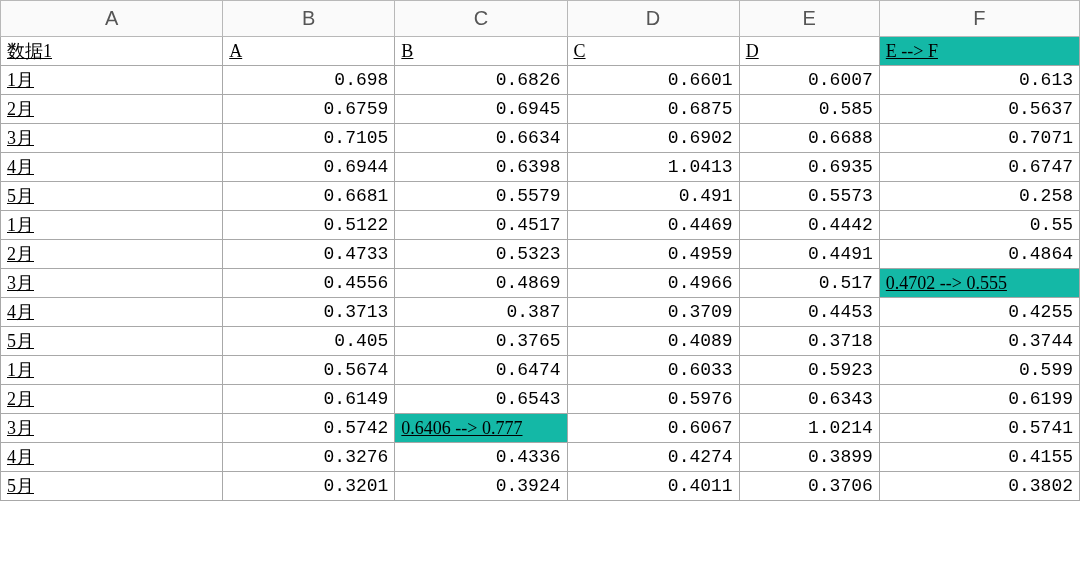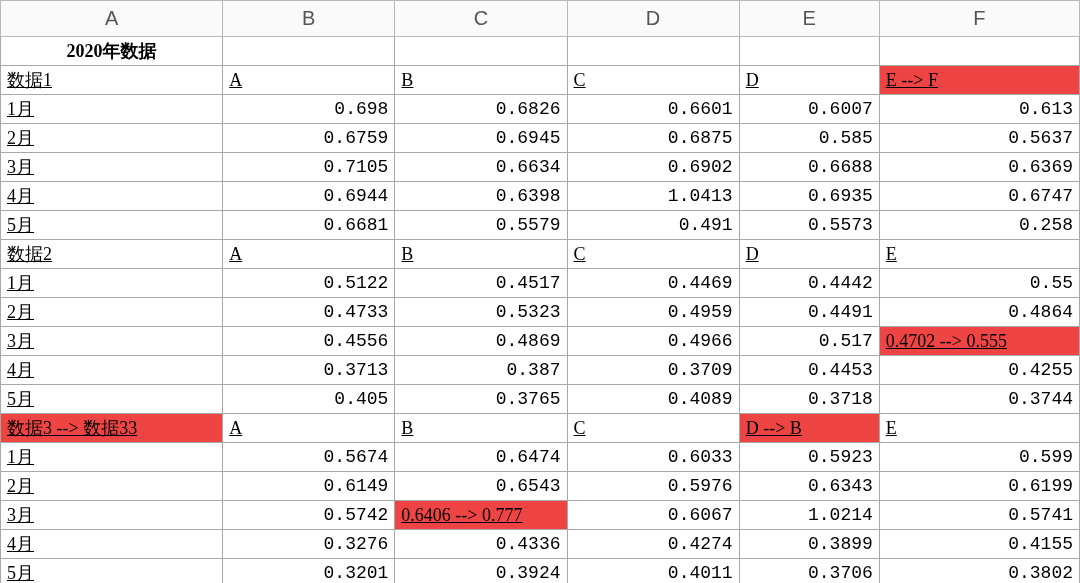--- a/index.html
+++ b/index.html
@@ -30,21 +30,21 @@
       border: 1px solid #a8a8a8;
       padding: 2px 6px;
       height: 26px;
       vertical-align: middle;
       white-space: nowrap;
       overflow: hidden;
     }
     .bold { font-weight: bold; text-align: center; }
     .left { text-align: left; text-decoration: underline; }
     .right { text-align: right; font-family: "SimSun", "Courier New", monospace; }
-    .hl { background: #ef4444; }
+    .hl { background: #14b8a6; }
     col.colA { width: 222px; }
     col.colB { width: 172px; }
     col.colC { width: 172px; }
     col.colD { width: 172px; }
     col.colE { width: 140px; }
     col.colF { width: 200px; }
   </style>
 </head>
 <body>
 
@@ -62,28 +62,20 @@
       <th>A</th>
       <th>B</th>
       <th>C</th>
       <th>D</th>
       <th>E</th>
       <th>F</th>
     </tr>
   </thead>
   <tbody>
       <tr>
-        <td class="bold">2020年数据</td>
-        <td class="left"></td>
-        <td class="left"></td>
-        <td class="left"></td>
-        <td class="left"></td>
-        <td class="left"></td>
-      </tr>
-      <tr>
         <td class="left">数据1</td>
         <td class="left">A</td>
         <td class="left">B</td>
         <td class="left">C</td>
         <td class="left">D</td>
         <td class="left hl">E --&gt; F</td>
       </tr>
       <tr>
         <td class="left">1月</td>
         <td class="right">0.698</td>
@@ -99,47 +91,39 @@
         <td class="right">0.6875</td>
         <td class="right">0.585</td>
         <td class="right">0.5637</td>
       </tr>
       <tr>
         <td class="left">3月</td>
         <td class="right">0.7105</td>
         <td class="right">0.6634</td>
         <td class="right">0.6902</td>
         <td class="right">0.6688</td>
-        <td class="right">0.6369</td>
+        <td class="right">0.7071</td>
       </tr>
       <tr>
         <td class="left">4月</td>
         <td class="right">0.6944</td>
         <td class="right">0.6398</td>
         <td class="right">1.0413</td>
         <td class="right">0.6935</td>
         <td class="right">0.6747</td>
       </tr>
       <tr>
         <td class="left">5月</td>
         <td class="right">0.6681</td>
         <td class="right">0.5579</td>
         <td class="right">0.491</td>
         <td class="right">0.5573</td>
         <td class="right">0.258</td>
       </tr>
       <tr>
-        <td class="left">数据2</td>
-        <td class="left">A</td>
-        <td class="left">B</td>
-        <td class="left">C</td>
-        <td class="left">D</td>
-        <td class="left">E</td>
-      </tr>
-      <tr>
         <td class="left">1月</td>
         <td class="right">0.5122</td>
         <td class="right">0.4517</td>
         <td class="right">0.4469</td>
         <td class="right">0.4442</td>
         <td class="right">0.55</td>
       </tr>
       <tr>
         <td class="left">2月</td>
         <td class="right">0.4733</td>
@@ -166,28 +150,20 @@
       </tr>
       <tr>
         <td class="left">5月</td>
         <td class="right">0.405</td>
         <td class="right">0.3765</td>
         <td class="right">0.4089</td>
         <td class="right">0.3718</td>
         <td class="right">0.3744</td>
       </tr>
       <tr>
-        <td class="left hl">数据3 --&gt; 数据33</td>
-        <td class="left">A</td>
-        <td class="left">B</td>
-        <td class="left">C</td>
-        <td class="left hl">D --&gt; B</td>
-        <td class="left">E</td>
-      </tr>
-      <tr>
         <td class="left">1月</td>
         <td class="right">0.5674</td>
         <td class="right">0.6474</td>
         <td class="right">0.6033</td>
         <td class="right">0.5923</td>
         <td class="right">0.599</td>
       </tr>
       <tr>
         <td class="left">2月</td>
         <td class="right">0.6149</td>

